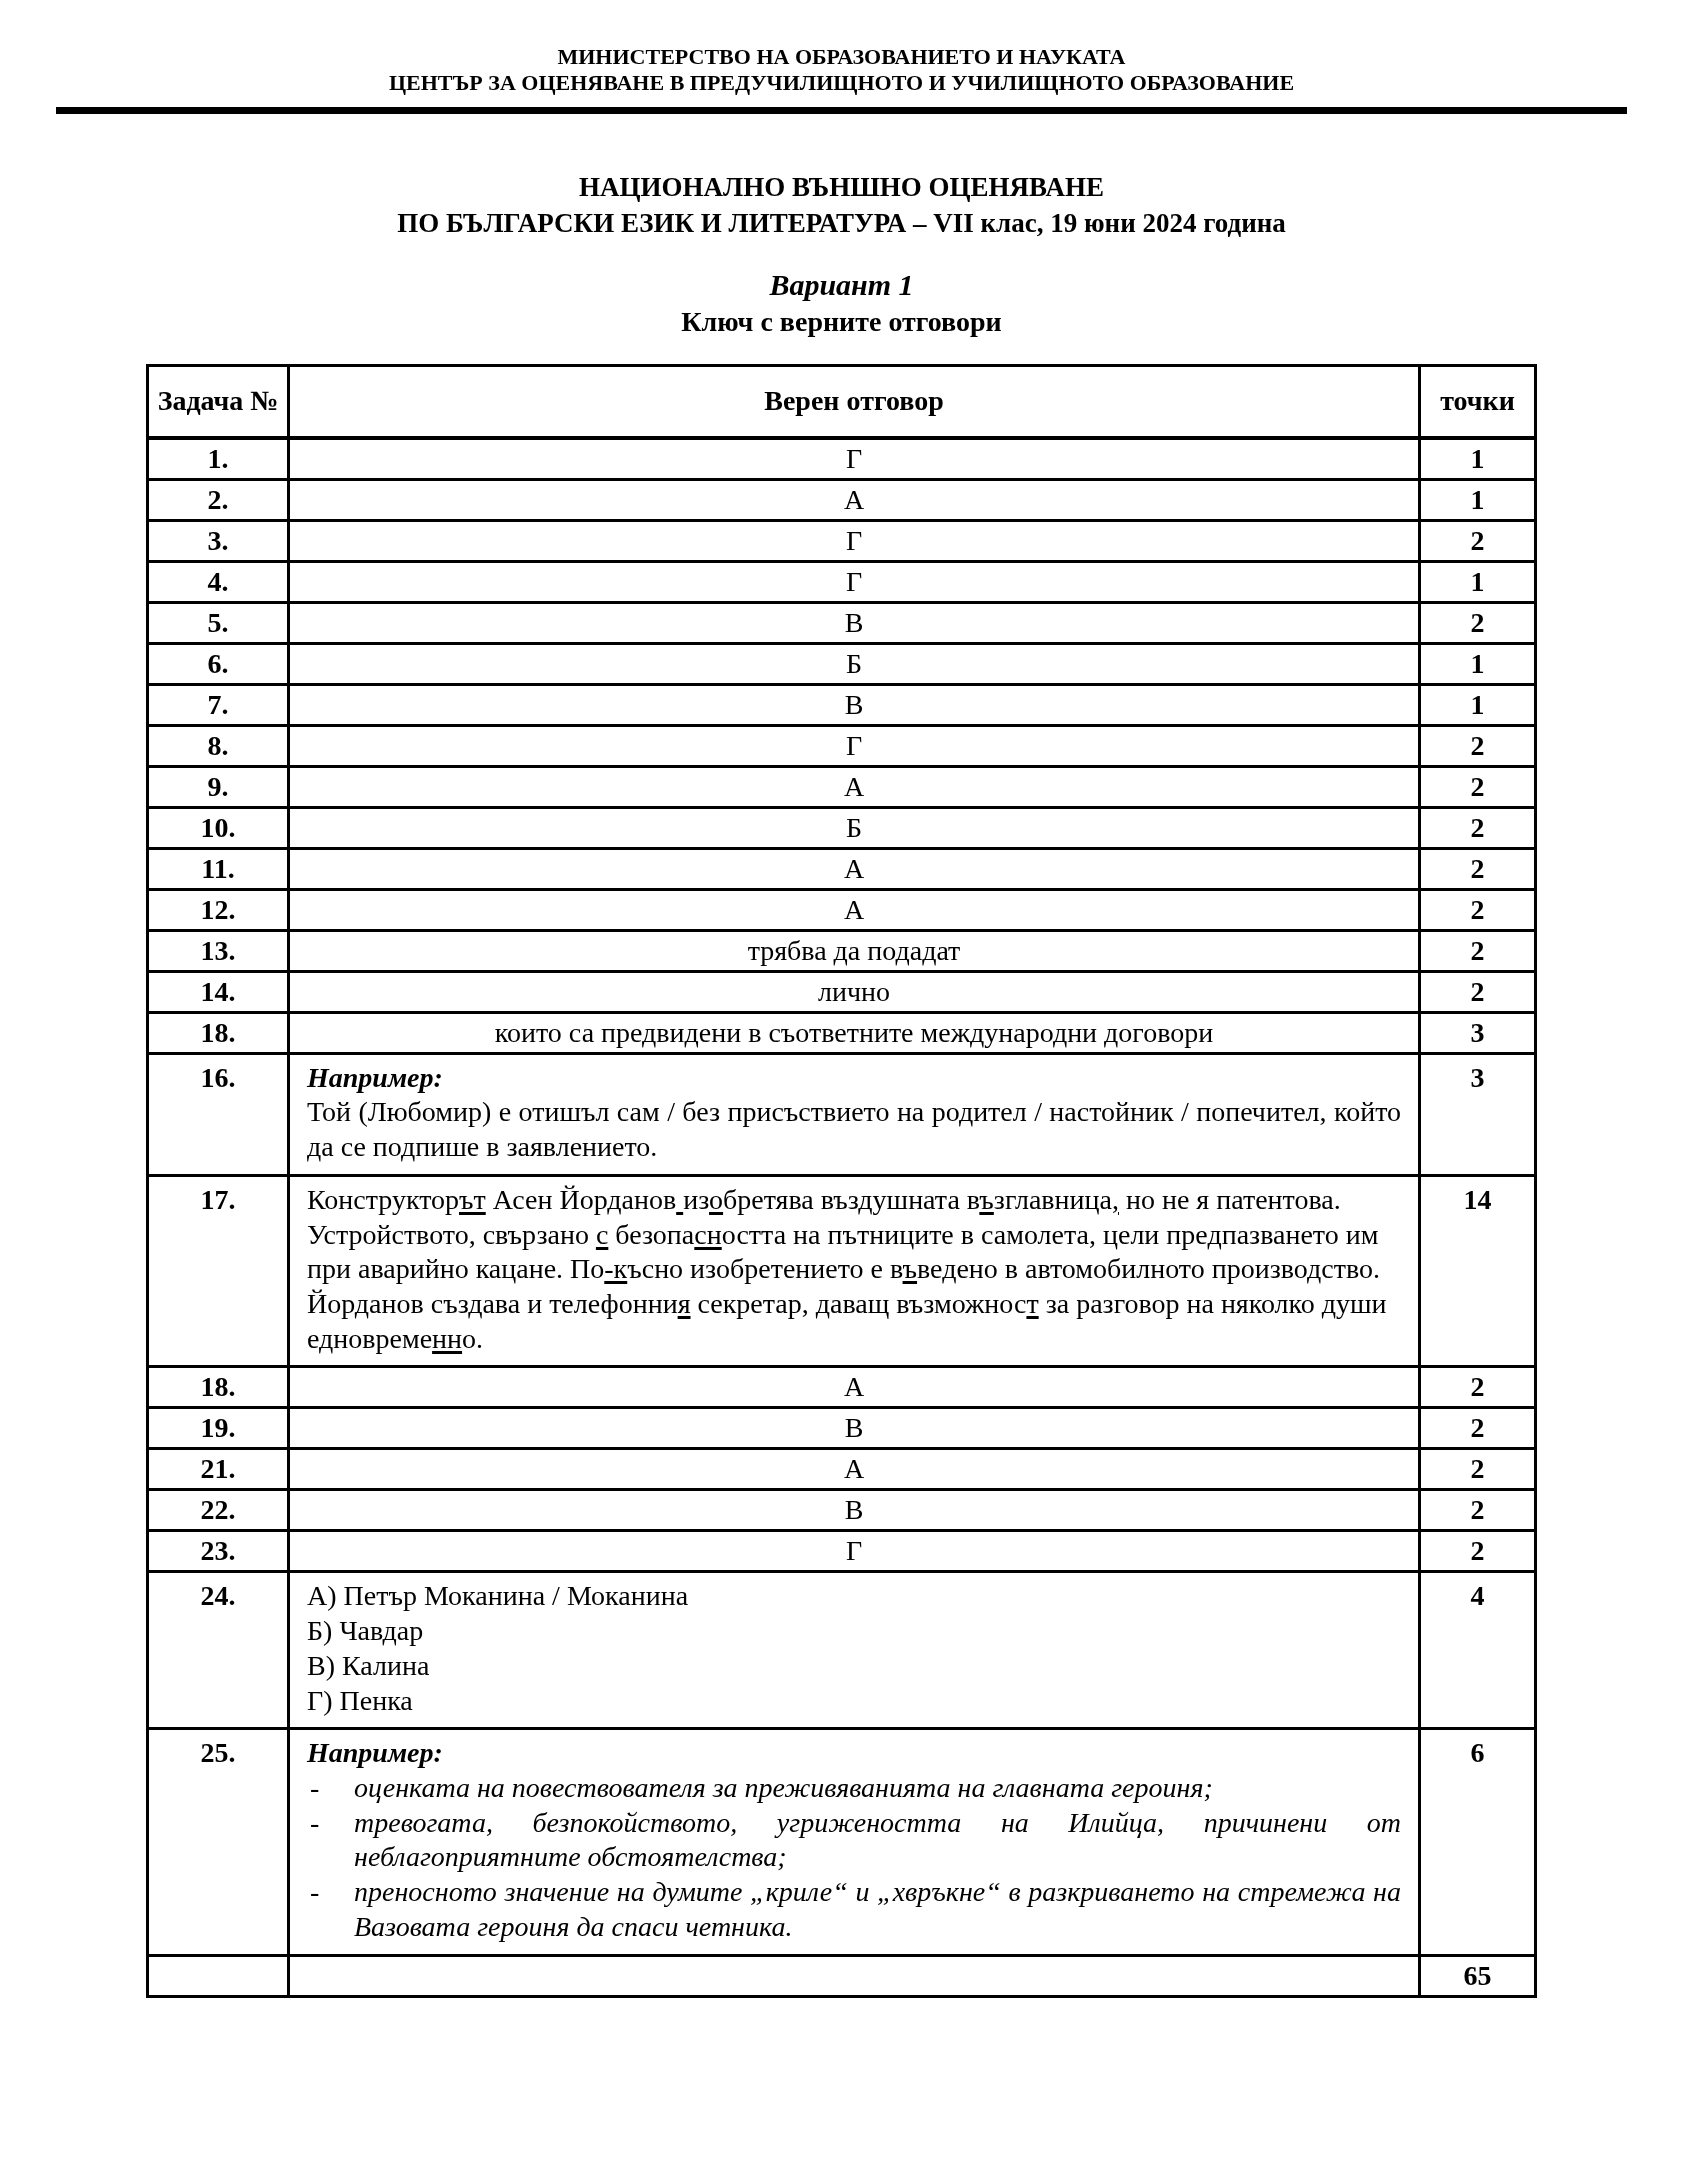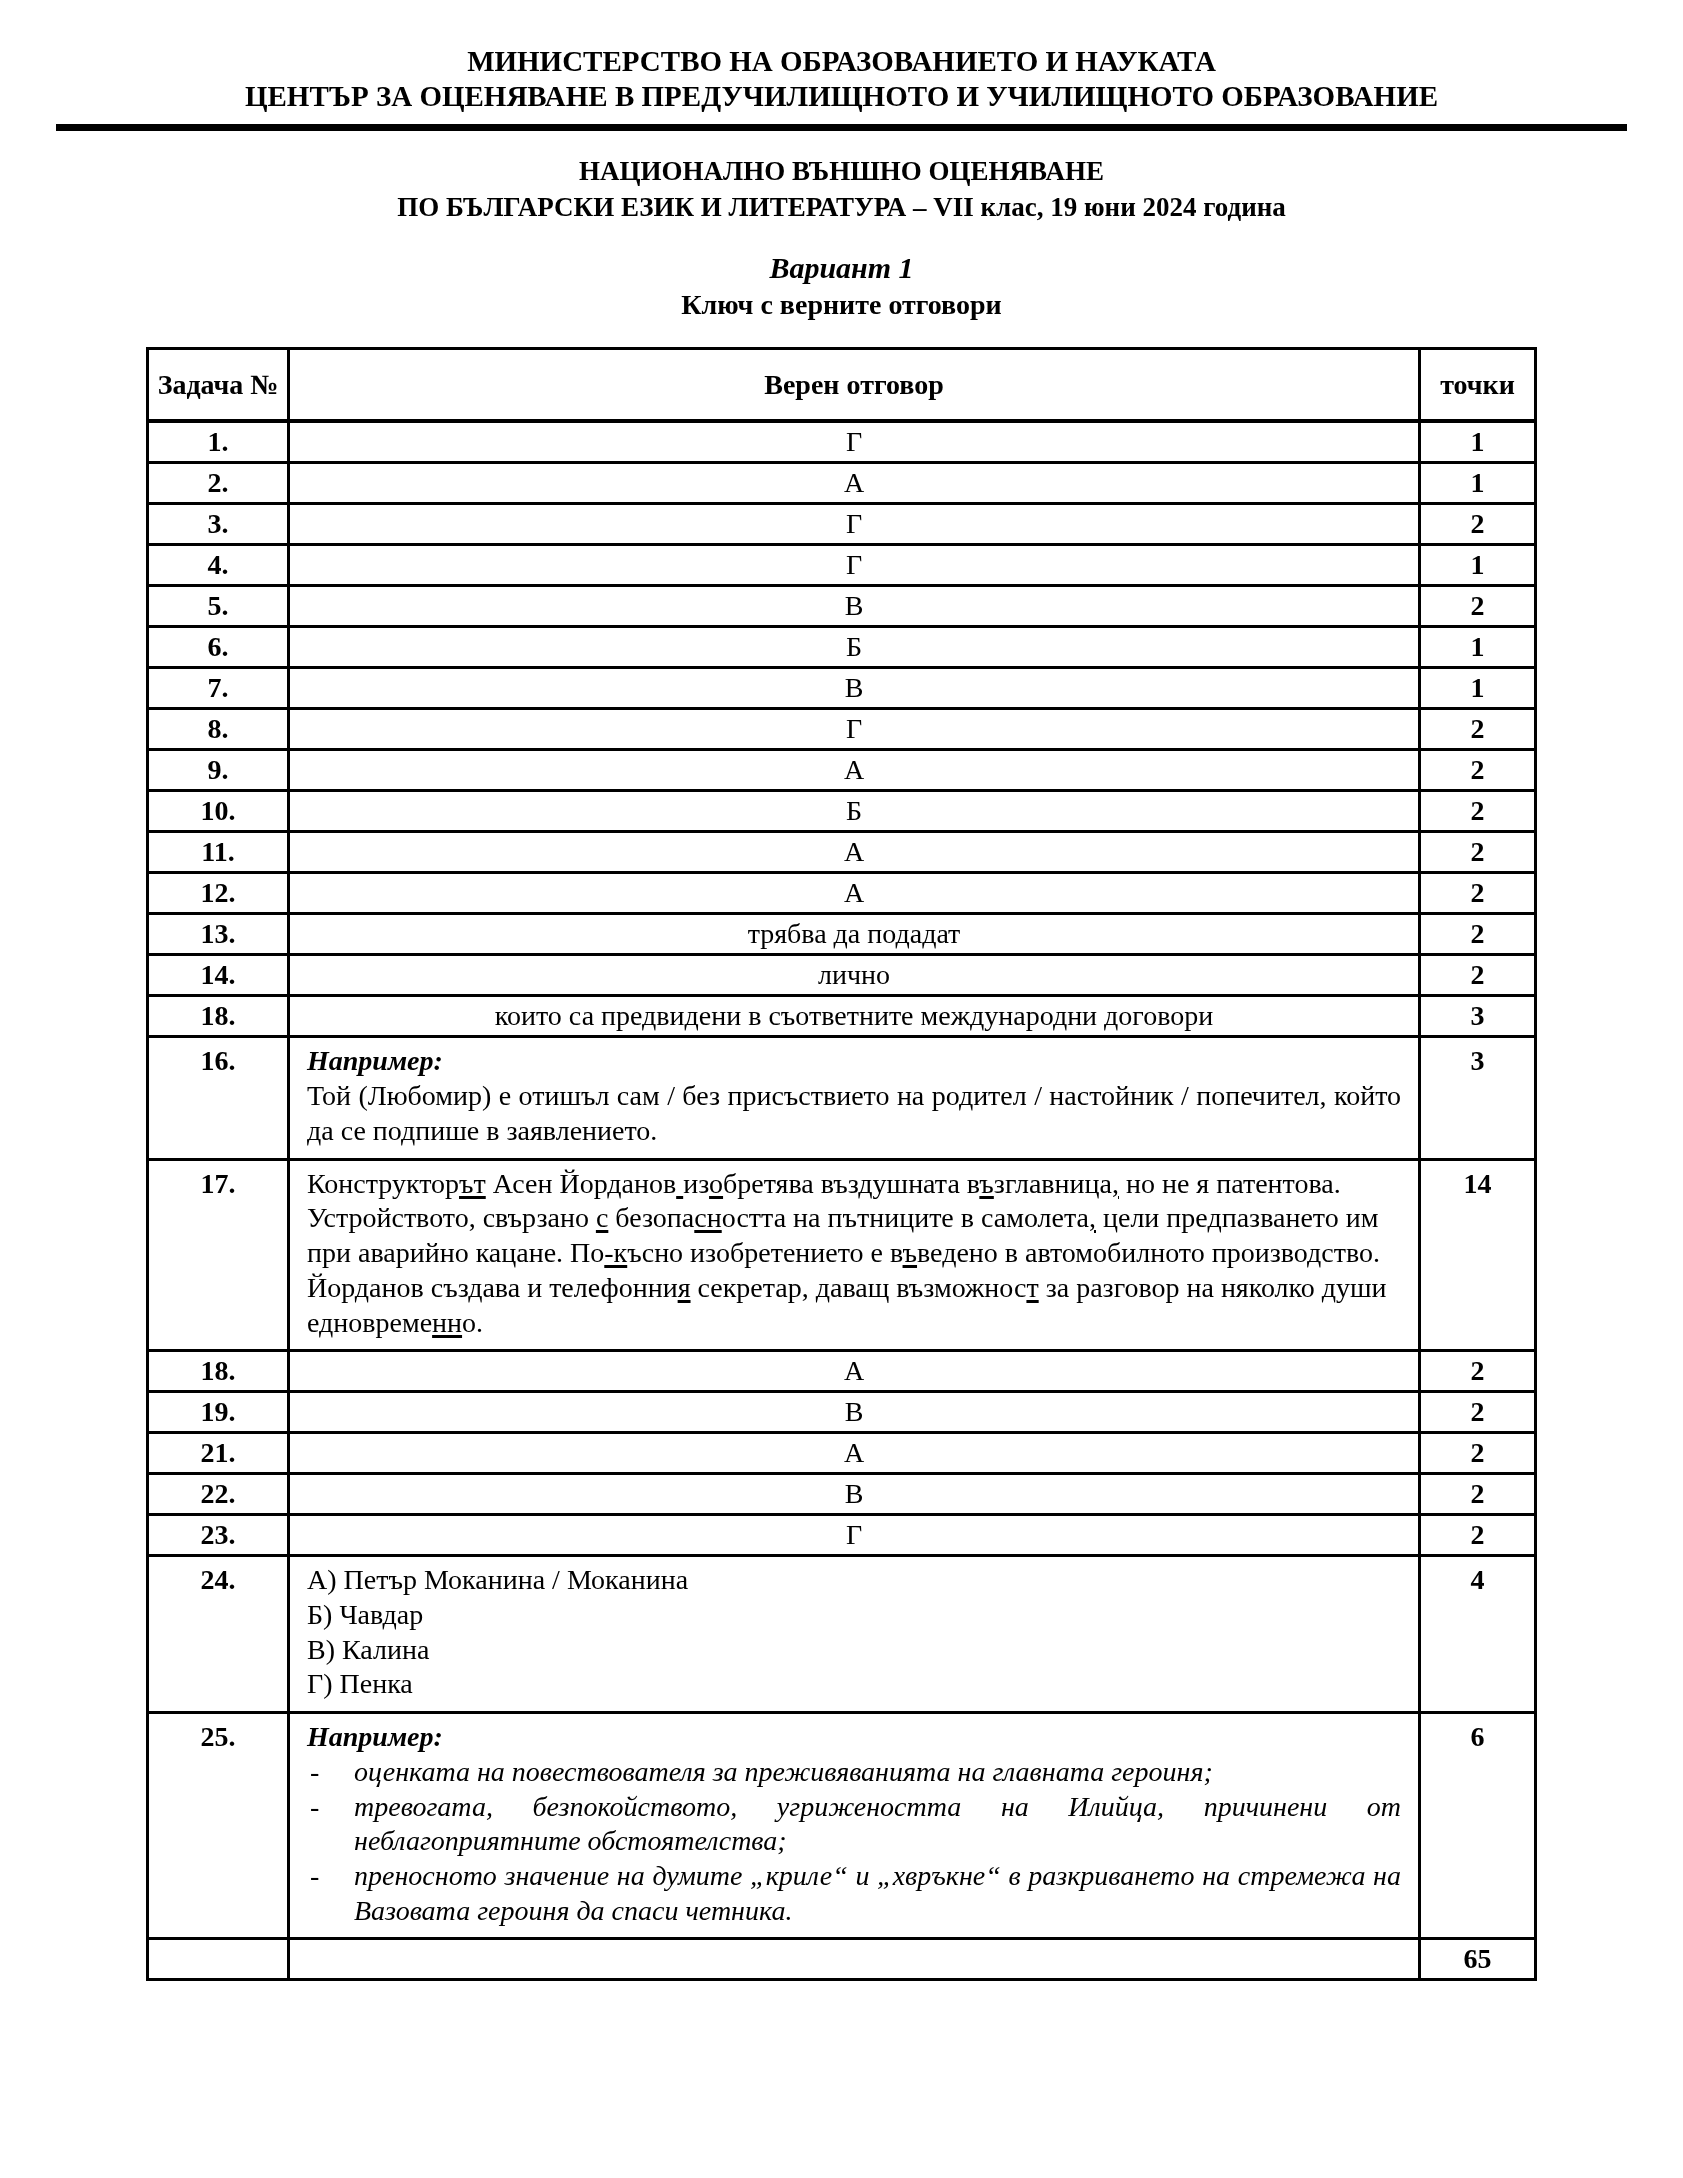--- a/index.html
+++ b/index.html
@@ -1,21 +1,21 @@
 <!DOCTYPE html>
 <html lang="bg"><head>
 <meta charset="utf-8">
 <style>
   html,body{margin:0;padding:0;background:#ffffff;}
   body{width:1683px;height:2178px;overflow:hidden;color:#000;
        font-family:"Liberation Serif","DejaVu Serif",serif;}
   .page{padding-top:44px;}
-  .org-header div{text-align:center;font-weight:bold;font-size:29px;line-height:1.2;}
+  .org-header div{text-align:center;font-weight:bold;font-size:22px;line-height:1.2;}
   .rule{height:7px;background:#000;margin:10px 56px 0 56px;}
-  .doc-title{margin-top:22px;}
+  .doc-title{margin-top:55px;}
   .doc-title div{text-align:center;font-weight:bold;font-size:27px;line-height:1.35;}
   .variant{margin-top:26px;text-align:center;font-weight:bold;font-style:italic;font-size:30px;}
   .key-title{margin-top:4px;text-align:center;font-weight:bold;font-size:28px;}
   table{border-collapse:collapse;table-layout:fixed;width:1391px;margin:26px auto 0 auto;}
   th,td{border:3px solid #000;font-size:28px;}
   th{height:67px;font-weight:bold;text-align:center;vertical-align:middle;border-bottom-width:4px;}
   th.h-num{width:136px;}
   th.h-pts{width:111px;}
   .r-plain td{height:34px;padding:2px 4px;vertical-align:middle;}
   .num{font-weight:bold;text-align:center;}

